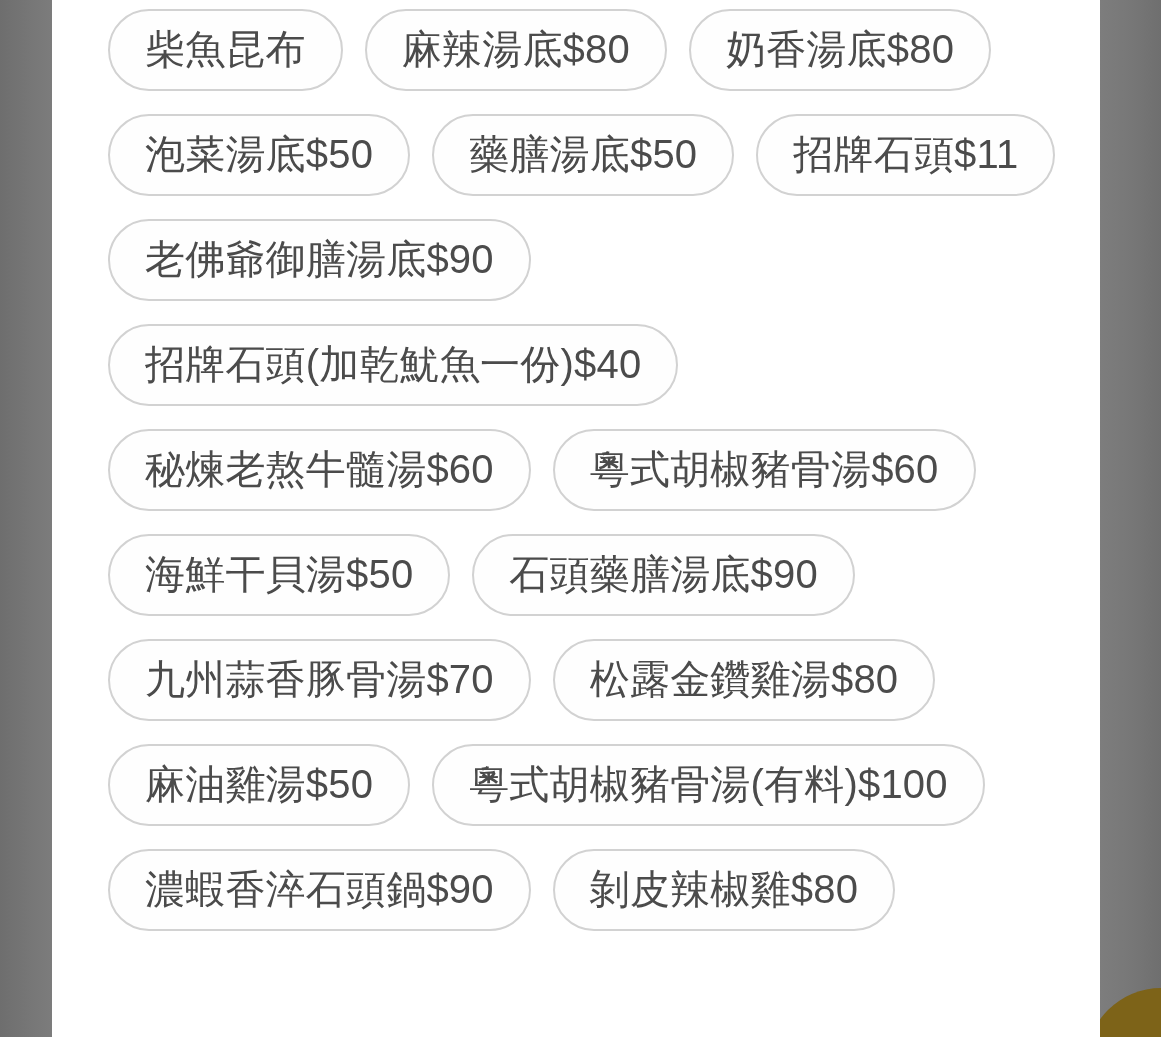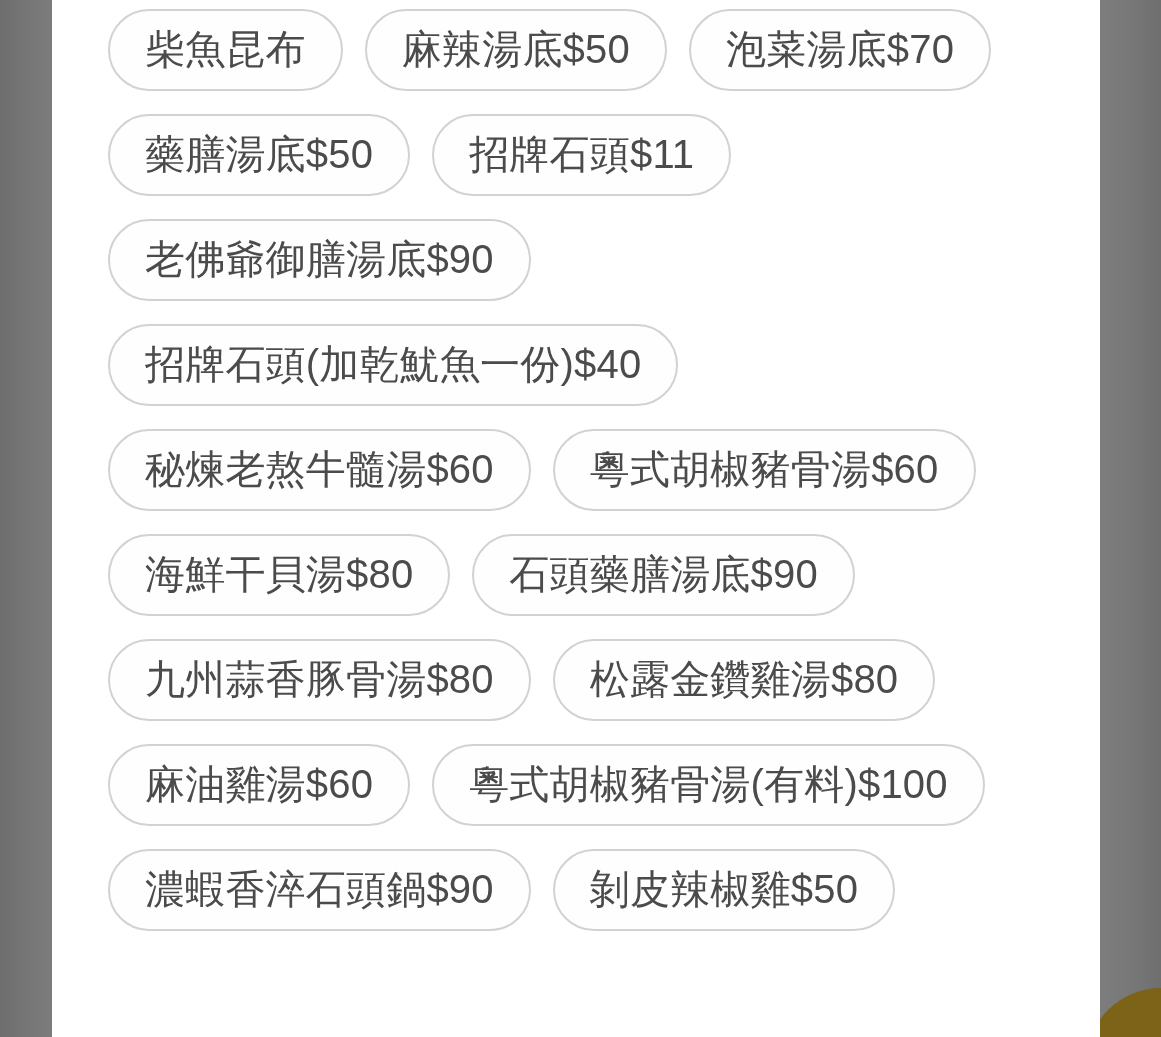--- a/index.html
+++ b/index.html
@@ -106,63 +106,66 @@
   <div class="band band-left"></div>
   <div class="accent-blob"></div>
   <div class="band band-right"></div>
 
   <div class="card">
     <div class="chip-flow" id="chip-flow">
         <div class="chip">
           <span class="chip-label">柴魚昆布</span>
         </div>
         <div class="chip">
-          <span class="chip-label">麻辣湯底$50</span>
+          <span class="chip-label">麻辣湯底$80</span>
         </div>
         <div class="chip">
-          <span class="chip-label">泡菜湯底$70</span>
+          <span class="chip-label">奶香湯底$80</span>
+        </div>
+        <div class="chip">
+          <span class="chip-label">泡菜湯底$50</span>
         </div>
         <div class="chip">
           <span class="chip-label">藥膳湯底$50</span>
         </div>
         <div class="chip">
           <span class="chip-label">招牌石頭$11</span>
         </div>
         <div class="chip">
           <span class="chip-label">老佛爺御膳湯底$90</span>
         </div>
         <div class="chip">
           <span class="chip-label">招牌石頭(加乾魷魚一份)$40</span>
         </div>
         <div class="chip">
           <span class="chip-label">秘煉老熬牛髓湯$60</span>
         </div>
         <div class="chip">
           <span class="chip-label">粵式胡椒豬骨湯$60</span>
         </div>
         <div class="chip">
-          <span class="chip-label">海鮮干貝湯$80</span>
+          <span class="chip-label">海鮮干貝湯$50</span>
         </div>
         <div class="chip">
           <span class="chip-label">石頭藥膳湯底$90</span>
         </div>
         <div class="chip">
-          <span class="chip-label">九州蒜香豚骨湯$80</span>
+          <span class="chip-label">九州蒜香豚骨湯$70</span>
         </div>
         <div class="chip">
           <span class="chip-label">松露金鑽雞湯$80</span>
         </div>
         <div class="chip">
-          <span class="chip-label">麻油雞湯$60</span>
+          <span class="chip-label">麻油雞湯$50</span>
         </div>
         <div class="chip">
           <span class="chip-label">粵式胡椒豬骨湯(有料)$100</span>
         </div>
         <div class="chip">
           <span class="chip-label">濃蝦香淬石頭鍋$90</span>
         </div>
         <div class="chip">
-          <span class="chip-label">剝皮辣椒雞$50</span>
+          <span class="chip-label">剝皮辣椒雞$80</span>
         </div>
       </div>
   </div>
 
 </div>
 
 </body></html>

